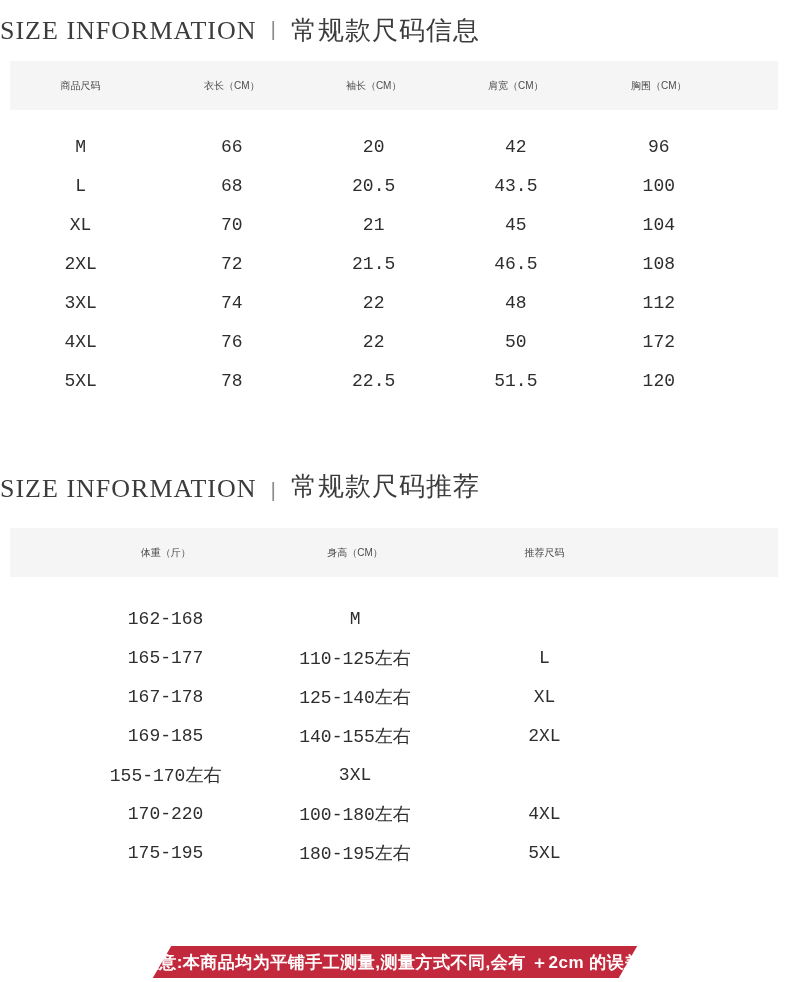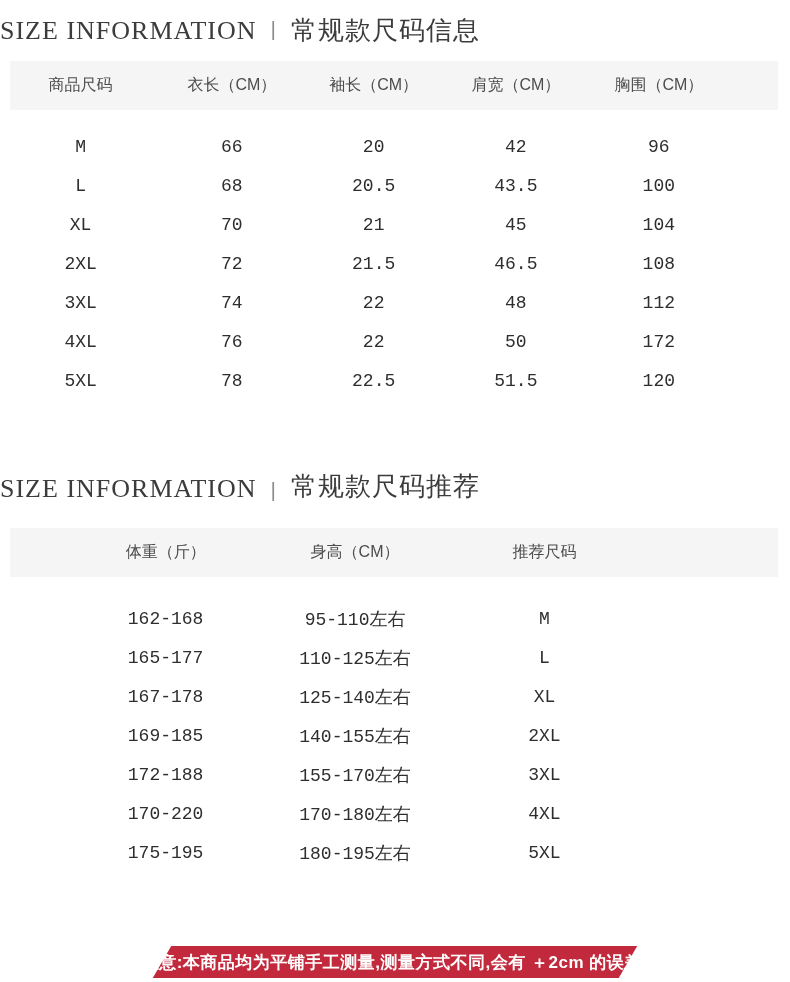--- a/index.html
+++ b/index.html
@@ -54,21 +54,21 @@
   .grid3 {
     position: relative;
     display: grid;
     padding-left: 9%;
     grid-template-columns: 26.3% 26.4% 26.3%;
     align-items: center;
     height: 100%;
   }
   .grid3 > div { text-align: center; }
 
-  .hdr-cell { font-size: 16px; color: #4c4c4c; }
+  .hdr-cell { font-size: 10px; color: #4c4c4c; }
 
   .rows-1 { padding-top: 17px; }
   .rows-2 { padding-top: 22px; }
   .data-row { height: 39px; }
   .data-row > div {
     font-family: "Liberation Mono", "DejaVu Sans Mono", monospace;
     font-size: 18px;
     color: #2e2e2e;
   }
 
@@ -183,21 +183,20 @@
       <div class="hdr-cell">体重（斤）</div>
       <div class="hdr-cell">身高（CM）</div>
       <div class="hdr-cell">推荐尺码</div>
     </div>
   </div>
 
   <div class="rows-2">
 
       <div class="grid3 data-row">
         <div>162-168</div>
-        <div>95-110左右</div>
         <div>M</div>
       </div>
 
       <div class="grid3 data-row">
         <div>165-177</div>
         <div>110-125左右</div>
         <div>L</div>
       </div>
 
       <div class="grid3 data-row">
@@ -206,28 +205,27 @@
         <div>XL</div>
       </div>
 
       <div class="grid3 data-row">
         <div>169-185</div>
         <div>140-155左右</div>
         <div>2XL</div>
       </div>
 
       <div class="grid3 data-row">
-        <div>172-188</div>
         <div>155-170左右</div>
         <div>3XL</div>
       </div>
 
       <div class="grid3 data-row">
         <div>170-220</div>
-        <div>170-180左右</div>
+        <div>100-180左右</div>
         <div>4XL</div>
       </div>
 
       <div class="grid3 data-row">
         <div>175-195</div>
         <div>180-195左右</div>
         <div>5XL</div>
       </div>
     </div>
 

